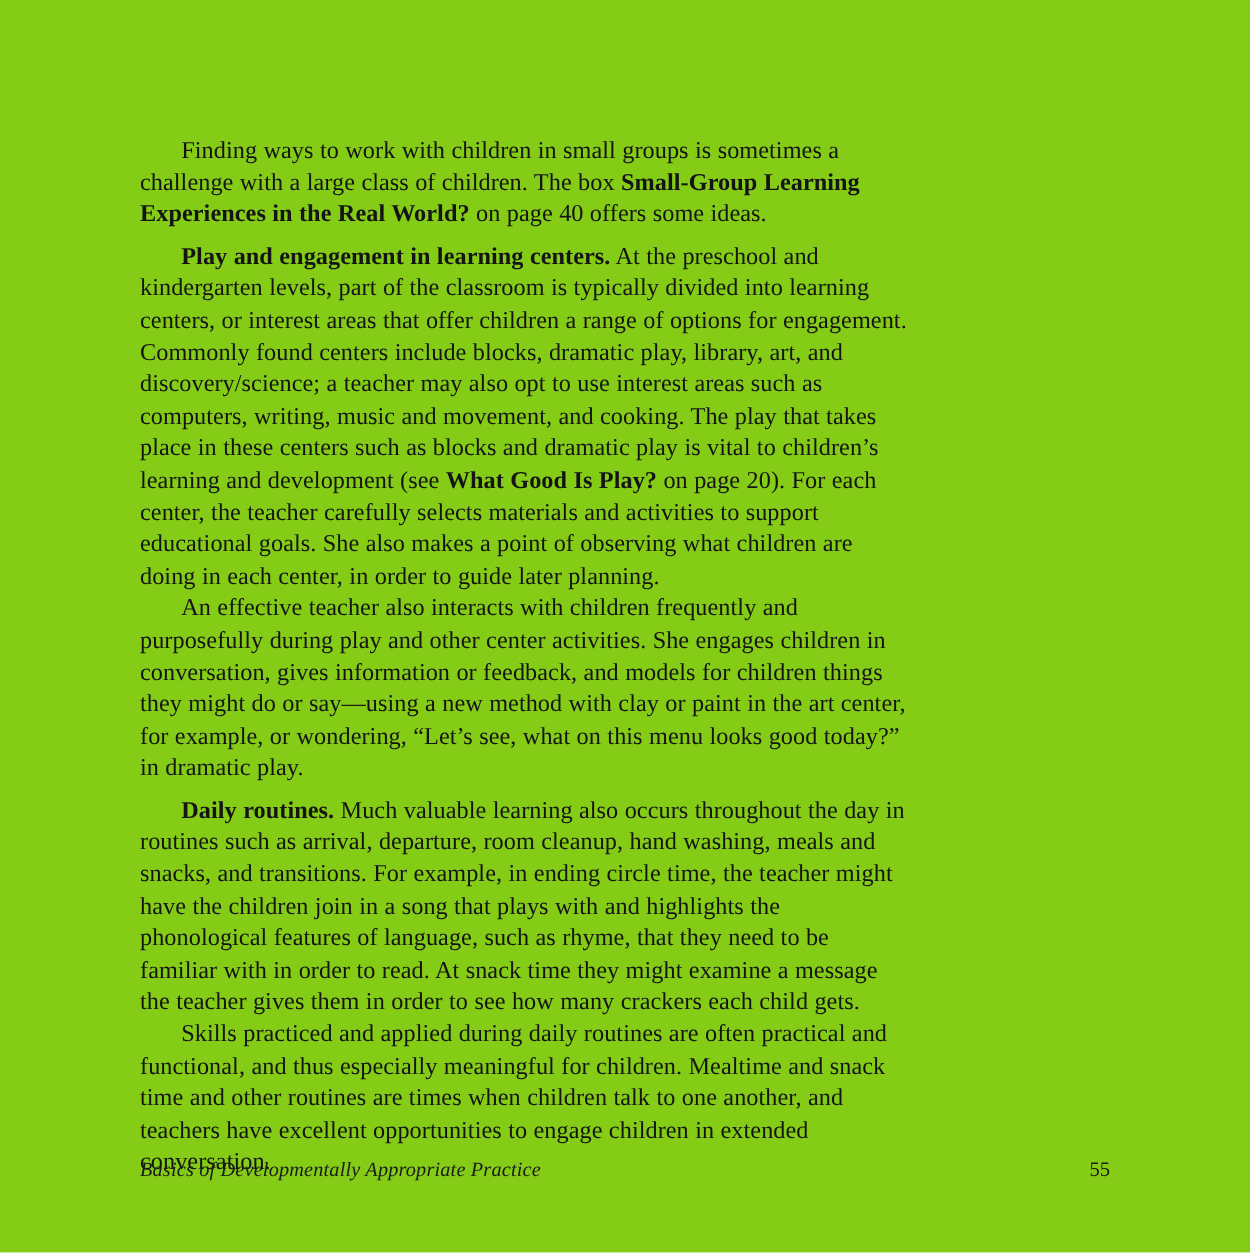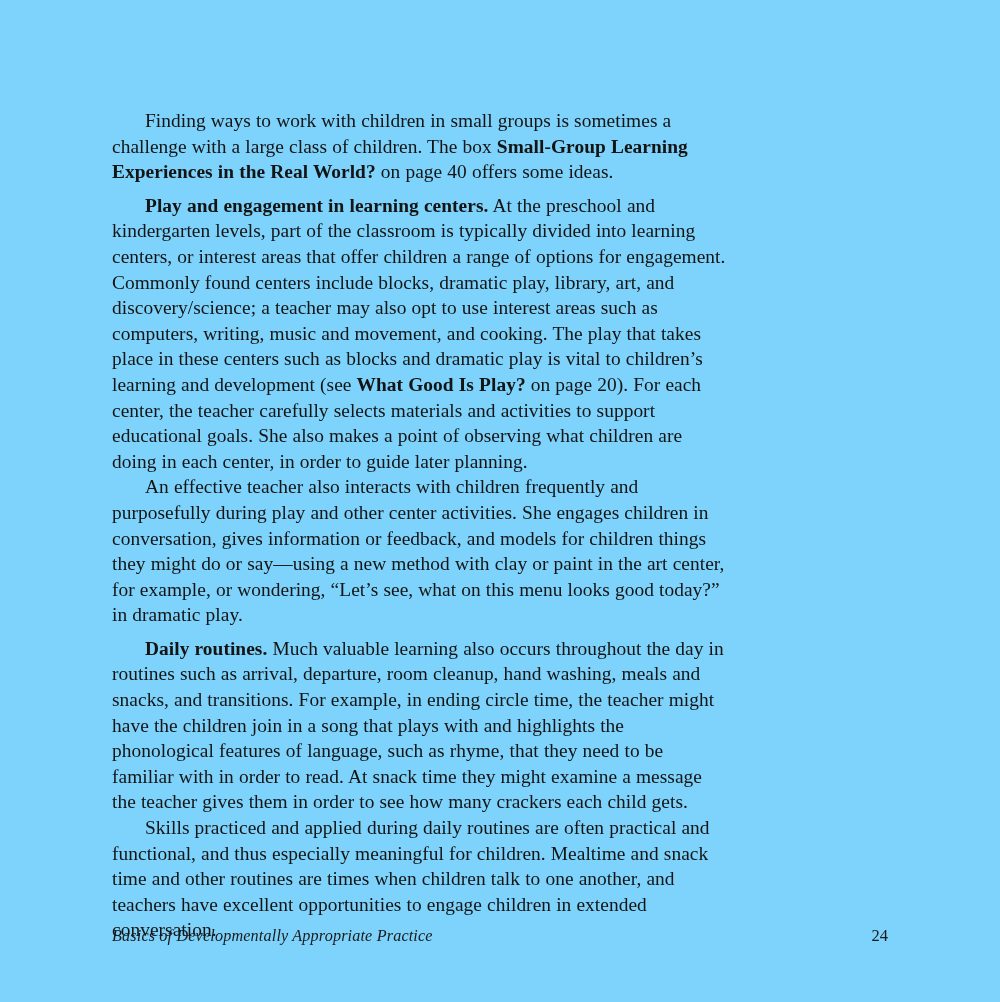--- a/index.html
+++ b/index.html
@@ -6,21 +6,21 @@
   html, body {
     margin: 0;
     padding: 0;
     background: #ffffff;
   }
 
   .page {
     position: relative;
     width: 1000px;
     height: 1002px;
-    background: #7dd3fc;
+    background: #84cc16;
     box-sizing: border-box;
     overflow: hidden;
     font-family: "Liberation Serif", "DejaVu Serif", serif;
     color: #111111;
     -webkit-font-smoothing: antialiased;
   }
 
   
   .text-column {
     position: absolute;
@@ -93,16 +93,16 @@
 
   <p class="para indent"><span>Finding ways to work with children in small groups is sometimes a challenge with a large class of children. The box </span><span class="bold">Small-Group Learning Experiences in the Real World?</span><span> on page 40 offers some ideas.</span></p>
       <p class="para indent spaced"><span class="lead">Play and engagement in learning centers.</span><span> At the preschool and kindergarten levels, part of the classroom is typically divided into learning centers, or interest areas that offer children a range of options for engagement. Commonly found centers include blocks, dramatic play, library, art, and discovery/science; a teacher may also opt to use interest areas such as computers, writing, music and movement, and cooking. The play that takes place in these centers such as blocks and dramatic play is vital to children’s learning and development (see </span><span class="bold">What Good Is Play?</span><span> on page 20). For each center, the teacher carefully selects materials and activities to support educational goals. She also makes a point of observing what children are doing in each center, in order to guide later planning.</span></p>
       <p class="para indent"><span>An effective teacher also interacts with children frequently and purposefully during play and other center activities. She engages children in conversation, gives information or feedback, and models for children things they might do or say—using a new method with clay or paint in the art center, for example, or wondering, “Let’s see, what on this menu looks good today?” in dramatic play.</span></p>
       <p class="para indent spaced"><span class="lead">Daily routines.</span><span> Much valuable learning also occurs throughout the day in routines such as arrival, departure, room cleanup, hand washing, meals and snacks, and transitions. For example, in ending circle time, the teacher might have the children join in a song that plays with and highlights the phonological features of language, such as rhyme, that they need to be familiar with in order to read. At snack time they might examine a message the teacher gives them in order to see how many crackers each child gets.</span></p>
       <p class="para indent"><span>Skills practiced and applied during daily routines are often practical and functional, and thus especially meaningful for children. Mealtime and snack time and other routines are times when children talk to one another, and teachers have excellent opportunities to engage children in extended conversation.</span></p>
     </div>
 
   <div class="footer">
     <span class="footer-title">Basics of Developmentally Appropriate Practice</span>
-    <span class="footer-pageno">24</span>
+    <span class="footer-pageno">55</span>
   </div>
 
 </div>
 
 </body></html>

